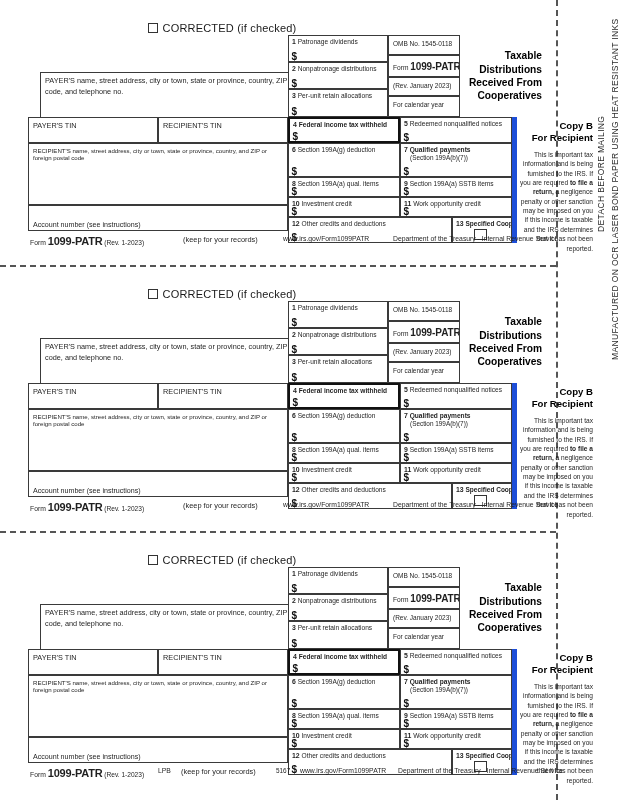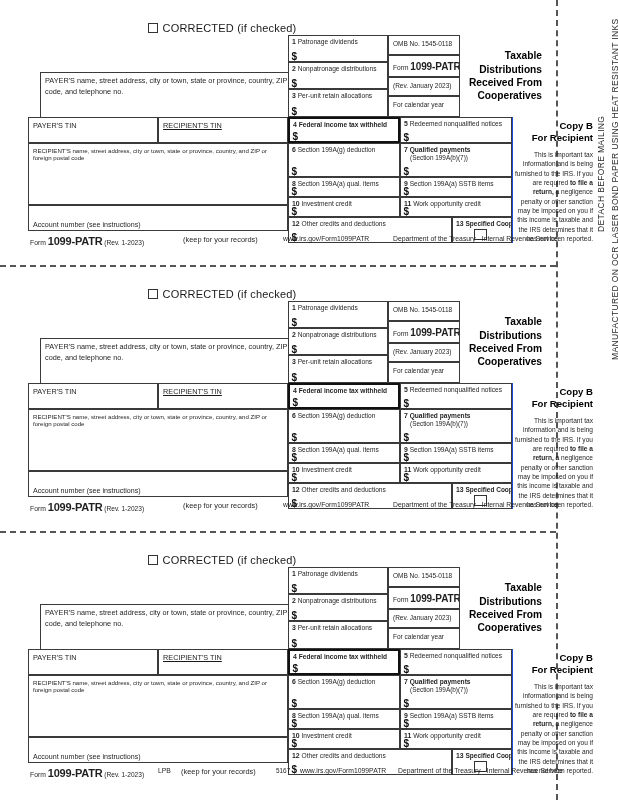--- a/index.html
+++ b/index.html
@@ -137,21 +137,21 @@
   }
 
   .boldbox { border: 2px solid #111; }
   .boldbox .lbl { font-weight: bold; }
 
   
   .payer-name { left: 12px; top: 0; width: 316px; height: 82px; margin-top: 37px; }
   .payer-name .lbl { font-size: 7.3px; line-height: 1.5; padding-top: 3px; padding-left: 4px; }
 
   .payer-tin  { left: 0;   top: 82px;  width: 130px; height: 26px; }
-  .recip-tin  { left: 130px; top: 82px; width: 130px; height: 26px; text-decoration: underline; }
+  .recip-tin  { left: 130px; top: 82px; width: 130px; height: 26px; }
   .payer-tin .lbl, .recip-tin .lbl { font-size: 7.3px; padding-top: 3px; padding-left: 4px; }
 
   .recip-addr { left: 0; top: 108px; width: 260px; height: 62px; }
   .recip-addr .lbl { font-size: 6.1px; padding-top: 2.5px; padding-left: 4px; }
 
   .acct { left: 0; top: 170px; width: 260px; height: 26px; }
   .acct .lbl { font-size: 7.1px; padding-top: 15px; padding-left: 4px; }
 
   
   .b1 { left: 260px; top: 0;    width: 100px; height: 27px; }
@@ -215,21 +215,21 @@
     line-height: 1.32;
     color: #000;
   }
   .right-col {
     position: absolute;
     left: 484px;
     top: 82px;
     width: 84px;
     height: 126px;
     box-sizing: border-box;
-    border-left: 1px solid #1d4ed8;
+    border-left: 5px solid #1d4ed8;
     padding: 0;
   }
   .copy-b {
     text-align: right;
     padding: 3px 3px 0 2px;
     font-weight: bold;
     font-size: 9.6px;
     line-height: 1.3;
     color: #000;
   }

